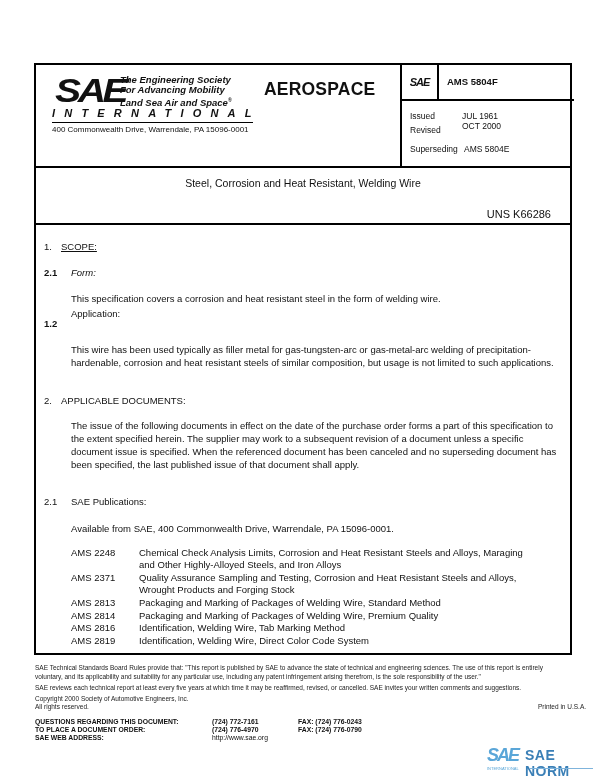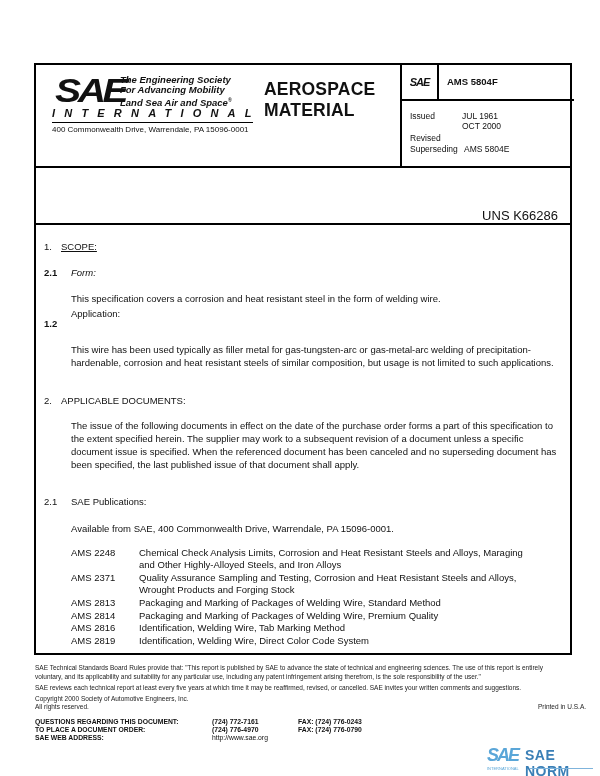--- a/index.html
+++ b/index.html
@@ -17,21 +17,21 @@
   .addr { position:absolute; left:16px; top:60px; font-size:8px; }
   .amsTitle { position:absolute; left:228px; top:14px; font-size:17.5px; font-weight:bold; line-height:21px; letter-spacing:0.2px; }
   .rbox { position:absolute; left:364px; top:0; width:172px; height:100%; border-left:2px solid #000; }
   .rbox-top { position:absolute; left:0; top:0; width:100%; height:34px; border-bottom:2px solid #000; }
   .rbox-sae { position:absolute; left:0; top:0; width:35px; height:100%; border-right:2px solid #000; font-size:11px; font-weight:bold; font-style:italic; display:flex; align-items:center; justify-content:center; letter-spacing:-1px; }
   .rbox-num { position:absolute; left:45px; top:11px; font-size:9.5px; font-weight:bold; }
   .rrow { position:absolute; font-size:8.5px; }
   .titlebox { position:absolute; left:0; top:101px; width:100%; height:57px; border-bottom:2px solid #000; text-align:center; }
   .title1 { position:absolute; top:11px; width:100%; font-size:10.5px; }
   .title2 { position:absolute; top:24px; width:100%; font-size:10.5px; }
-  .uns { position:absolute; right:12px; top:42px; font-size:13px; }
+  .uns { position:absolute; right:19px; top:42px; font-size:11px; }
   .body { position:absolute; left:0; top:160px; width:100%; font-size:9.5px; }
   .b { position:absolute; white-space:nowrap; }
   .para { position:absolute; left:35px; width:490px; line-height:13px; font-size:9.5px; }
   .ref { position:absolute; left:35px; font-size:9.5px; line-height:12.4px; }
   .ref .code { position:absolute; left:0; width:60px; }
   .ref .desc { position:absolute; left:68px; width:400px; }
   .foot { position:absolute; left:35px; font-size:6.5px; color:#222; white-space:nowrap; }
   .contact { position:absolute; font-size:6.8px; font-weight:bold; white-space:nowrap; line-height:8px; }
   .norm { position:absolute; left:487px; top:745px; width:110px; height:28px; }
   .norm-sae { position:absolute; left:0; top:0; font-size:18px; font-weight:bold; font-style:italic; color:#5aa6d8; letter-spacing:-2px; }
@@ -50,37 +50,37 @@
         <div>The Engineering Society</div>
         <div>For Advancing Mobility</div>
         <div><span>Land Sea Air and Space</span><sup style="font-size:5px">®</sup></div>
       </div>
       <div class="intl">INTERNATIONAL</div>
       <div class="intl-rule"></div>
       <div class="addr">400 Commonwealth Drive, Warrendale, PA 15096-0001</div>
     </div>
     <div class="amsTitle">
       <div>AEROSPACE</div>
-      <div>MATERIAL</div>
     </div>
     <div class="rbox">
       <div class="rbox-top">
         <div class="rbox-sae">SAE</div>
         <div class="rbox-num">AMS 5804F</div>
       </div>
       <div class="rrow" style="left:8px;top:46px;">Issued</div>
       <div class="rrow" style="left:60px;top:46px;">JUL 1961</div>
-      <div class="rrow" style="left:8px;top:68px;">Revised</div>
+      <div class="rrow" style="left:8px;top:60px;">Revised</div>
       <div class="rrow" style="left:60px;top:56px;">OCT 2000</div>
       <div class="rrow" style="left:8px;top:79px;">Superseding</div>
       <div class="rrow" style="left:62px;top:79px;">AMS 5804E</div>
     </div>
   </div>
 
   <div class="titlebox">
+    <div class="title1">Steel, Corrosion and Heat Resistant, Welding Wire</div>
     <div class="uns">UNS K66286</div>
   </div>
 
   <div class="body">
     <div class="b" style="left:8px;top:16px;">1.</div>
     <div class="b" style="left:25px;top:16px;text-decoration:underline;">SCOPE:</div>
 
     <div class="b" style="left:8px;top:42px;font-weight:bold;">2.1</div>
     <div class="b" style="left:35px;top:42px;font-style:italic;">Form:</div>
     <div class="para" style="top:67px;">This specification covers a corrosion and heat resistant steel in the form of welding wire.</div>

